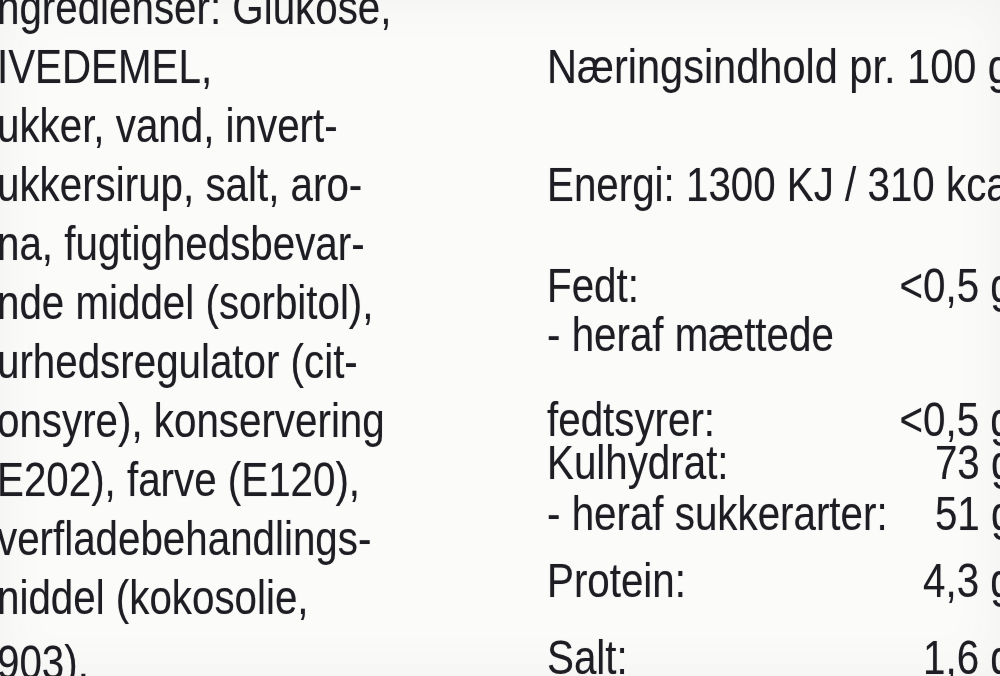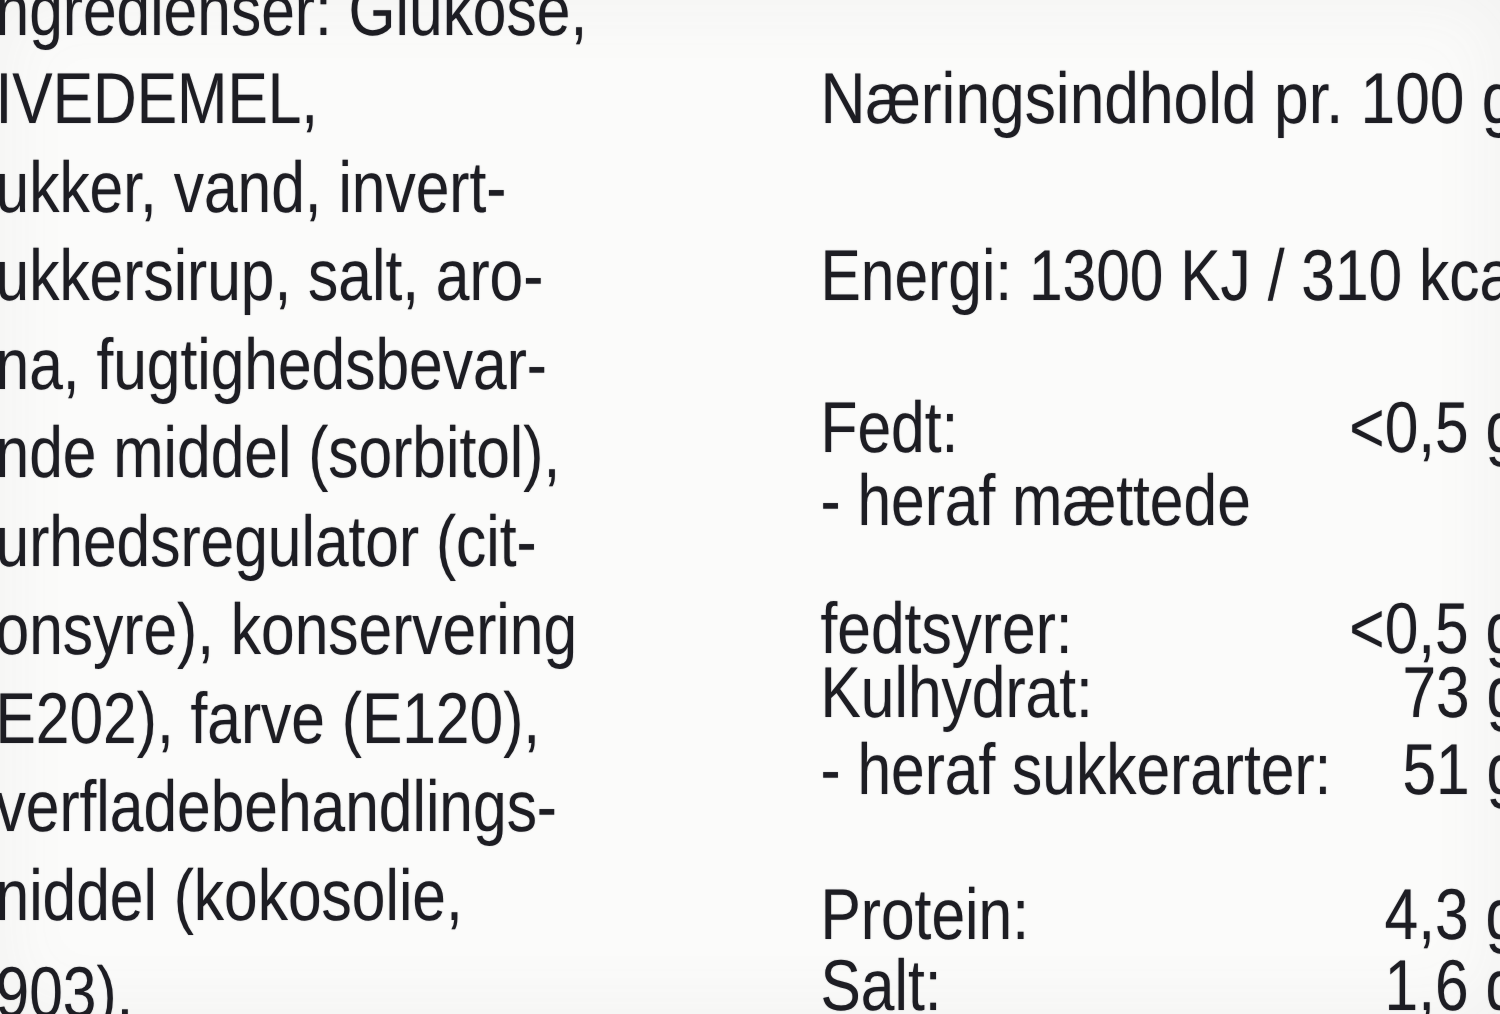--- a/index.html
+++ b/index.html
@@ -96,21 +96,21 @@
     <div class="row" style="top:392px">
       <span class="line nut-left">Kulhydrat:</span>
       <span class="line nut-val">73 g</span>
     </div>
 
     <div class="row" style="top:443px">
       <span class="line nut-left">- heraf sukkerarter:</span>
       <span class="line nut-val">51 g</span>
     </div>
 
-    <div class="row" style="top:540px">
+    <div class="row" style="top:510px">
       <span class="line nut-left">Protein:</span>
       <span class="line nut-val">4,3 g</span>
     </div>
 
     <div class="row" style="top:587px">
       <span class="line nut-left">Salt:</span>
       <span class="line nut-val">1,6 g</span>
     </div>
   </section>
 

